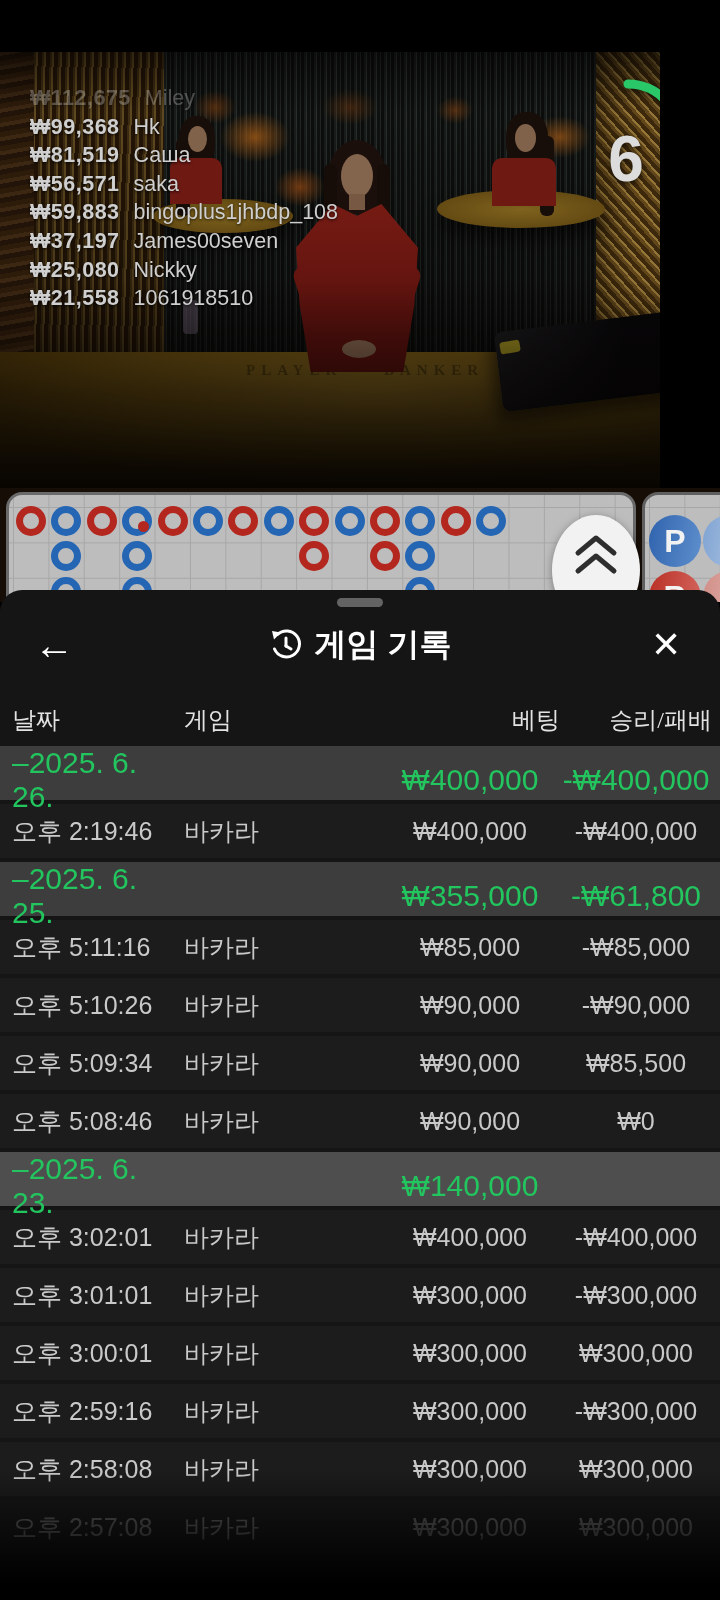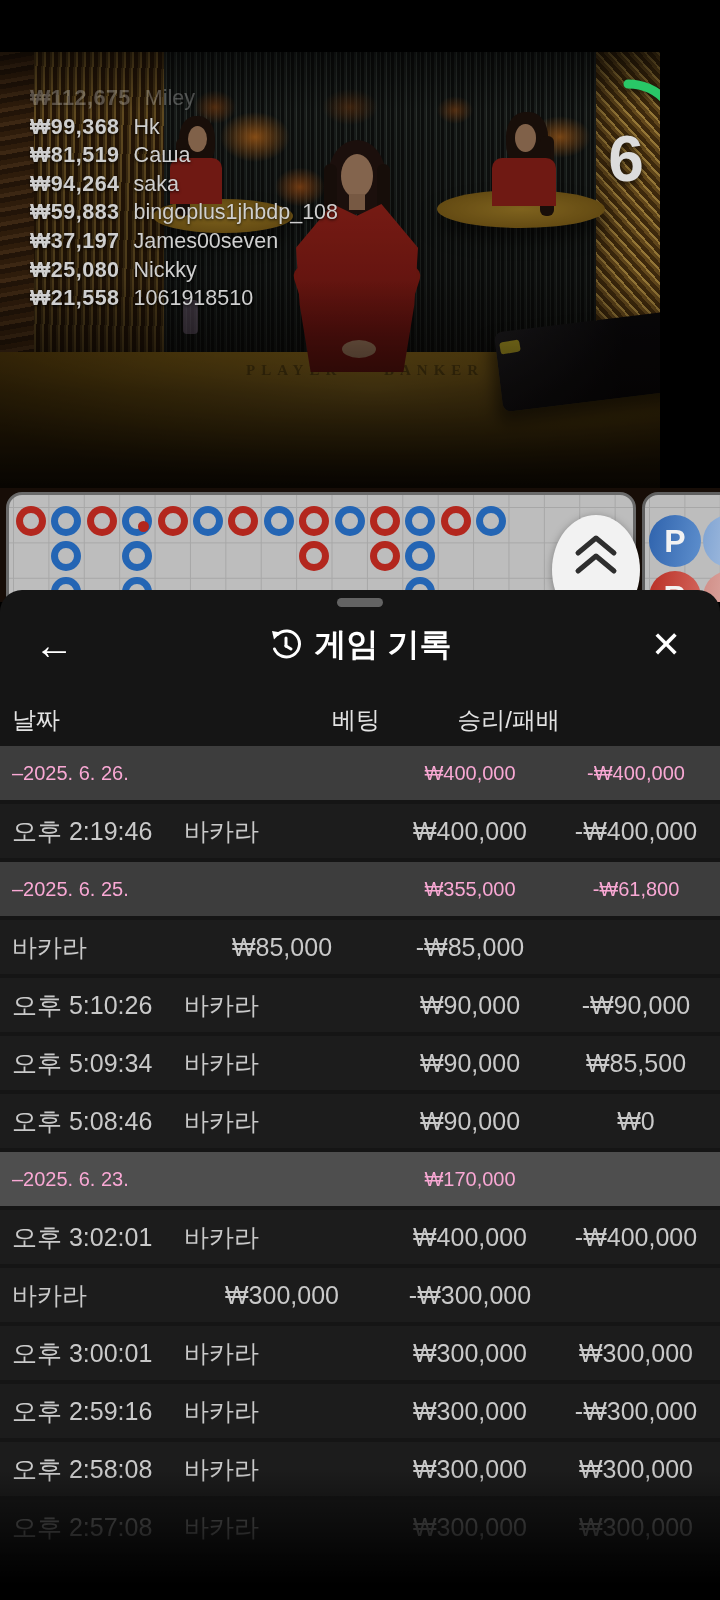--- a/index.html
+++ b/index.html
@@ -112,30 +112,30 @@
     display:flex; align-items:center; justify-content:center; }
   .back-btn { position:absolute; left:26px; top:2px; width:56px; height:54px; background:none; border:none;
     color:#fff; font-size:40px; line-height:50px; cursor:pointer; }
   .close-btn { position:absolute; right:26px; top:2px; width:56px; height:54px; background:none; border:none;
     color:#fff; font-size:36px; line-height:50px; cursor:pointer; }
   .sheet-title { display:flex; align-items:center; gap:12px; color:#fff; font-size:32px; font-weight:bold; }
   .history-icon svg { display:block; }
 
   .col-header { position:absolute; left:0; top:108px; width:720px; height:44px;
     display:grid; grid-template-columns:172px 1fr 180px 152px; align-items:center;
-    padding:0 8px 0 12px; color:#e3e3e3; font-size:24px; }
+    padding:0 8px 0 12px; color:#e3e3e3; font-size:24px;font-family:Liberation Serif, serif; }
   .col-header .c3, .col-header .c4 { text-align:right; }
 
   .rows { position:absolute; left:0; top:156px; width:720px; }
   .hrow { width:720px; height:54px; margin-bottom:4px;
     display:grid; grid-template-columns:172px 1fr 180px 152px; align-items:center;
     padding:0 8px 0 12px; font-size:25px; }
   .hrow .c3, .hrow .c4 { text-align:center; white-space:nowrap; }
   .hrow.data { background:#1c1c1c; color:#c9c9c9; }
-  .hrow.group { background:#3d3d3d; color:#f9a8d4; font-size:20px; }
+  .hrow.group { background:#3d3d3d; color:#22c55e; font-size:30px; }
   .hrow.group.hl { background:#4e4e4e; }
   .hrow.faded { opacity:.38; }
 </style>
 </head>
 <body>
 
 <div class="screen">
 
   <div class="video">
     <div class="v-base"></div>
@@ -182,21 +182,21 @@
     <div class="chip"></div>
     <div class="bottle"></div>
 
     <div class="v-fade"></div>
     <div class="scrim"></div>
 
     <ul class="leaderboard">
         <li class="faded"><span class="amt">₩112,675</span><span class="nm">Miley</span></li>
         <li><span class="amt">₩99,368</span><span class="nm">Hk</span></li>
         <li><span class="amt">₩81,519</span><span class="nm">Саша</span></li>
-        <li><span class="amt">₩94,264</span><span class="nm">saka</span></li>
+        <li><span class="amt">₩56,571</span><span class="nm">saka</span></li>
         <li><span class="amt">₩59,883</span><span class="nm">bingoplus1jhbdp_108</span></li>
         <li><span class="amt">₩37,197</span><span class="nm">James00seven</span></li>
         <li><span class="amt">₩25,080</span><span class="nm">Nickky</span></li>
         <li><span class="amt">₩21,558</span><span class="nm">1061918510</span></li>
       </ul>
 
     <div class="timer">
       <svg width="125" height="125" viewBox="0 0 125 125">
         <path d="M 52 10 A 52 52 0 0 1 103 71" fill="none" stroke="#29c767" stroke-width="9" stroke-linecap="round"></path>
       </svg>
@@ -263,20 +263,21 @@
             <line x1="17" y1="18" x2="22" y2="21" stroke="#ffffff" stroke-width="3" stroke-linecap="round"></line>
           </svg>
         </span>
         <span>게임 기록</span>
       </div>
       <button class="close-btn">✕</button>
     </div>
 
     <div class="col-header">
       <div class="c1">날짜</div>
+      <div class="c2">게임</div>
       <div class="c3">베팅</div>
       <div class="c4">승리/패배</div>
     </div>
 
     <div class="rows" id="history-rows">
         <div class="hrow group">
           <div class="c1">–2025. 6. 26.</div>
           <div class="c2"></div>
           <div class="c3">₩400,000</div>
           <div class="c4">-₩400,000</div>
@@ -287,20 +288,21 @@
           <div class="c3">₩400,000</div>
           <div class="c4">-₩400,000</div>
         </div>
         <div class="hrow group">
           <div class="c1">–2025. 6. 25.</div>
           <div class="c2"></div>
           <div class="c3">₩355,000</div>
           <div class="c4">-₩61,800</div>
         </div>
         <div class="hrow data">
+          <div class="c1">오후 5:11:16</div>
           <div class="c2">바카라</div>
           <div class="c3">₩85,000</div>
           <div class="c4">-₩85,000</div>
         </div>
         <div class="hrow data">
           <div class="c1">오후 5:10:26</div>
           <div class="c2">바카라</div>
           <div class="c3">₩90,000</div>
           <div class="c4">-₩90,000</div>
         </div>
@@ -312,29 +314,30 @@
         </div>
         <div class="hrow data">
           <div class="c1">오후 5:08:46</div>
           <div class="c2">바카라</div>
           <div class="c3">₩90,000</div>
           <div class="c4">₩0</div>
         </div>
         <div class="hrow group hl">
           <div class="c1">–2025. 6. 23.</div>
           <div class="c2"></div>
-          <div class="c4">₩170,000</div>
+          <div class="c4">₩140,000</div>
         </div>
         <div class="hrow data">
           <div class="c1">오후 3:02:01</div>
           <div class="c2">바카라</div>
           <div class="c3">₩400,000</div>
           <div class="c4">-₩400,000</div>
         </div>
         <div class="hrow data">
+          <div class="c1">오후 3:01:01</div>
           <div class="c2">바카라</div>
           <div class="c3">₩300,000</div>
           <div class="c4">-₩300,000</div>
         </div>
         <div class="hrow data">
           <div class="c1">오후 3:00:01</div>
           <div class="c2">바카라</div>
           <div class="c3">₩300,000</div>
           <div class="c4">₩300,000</div>
         </div>

